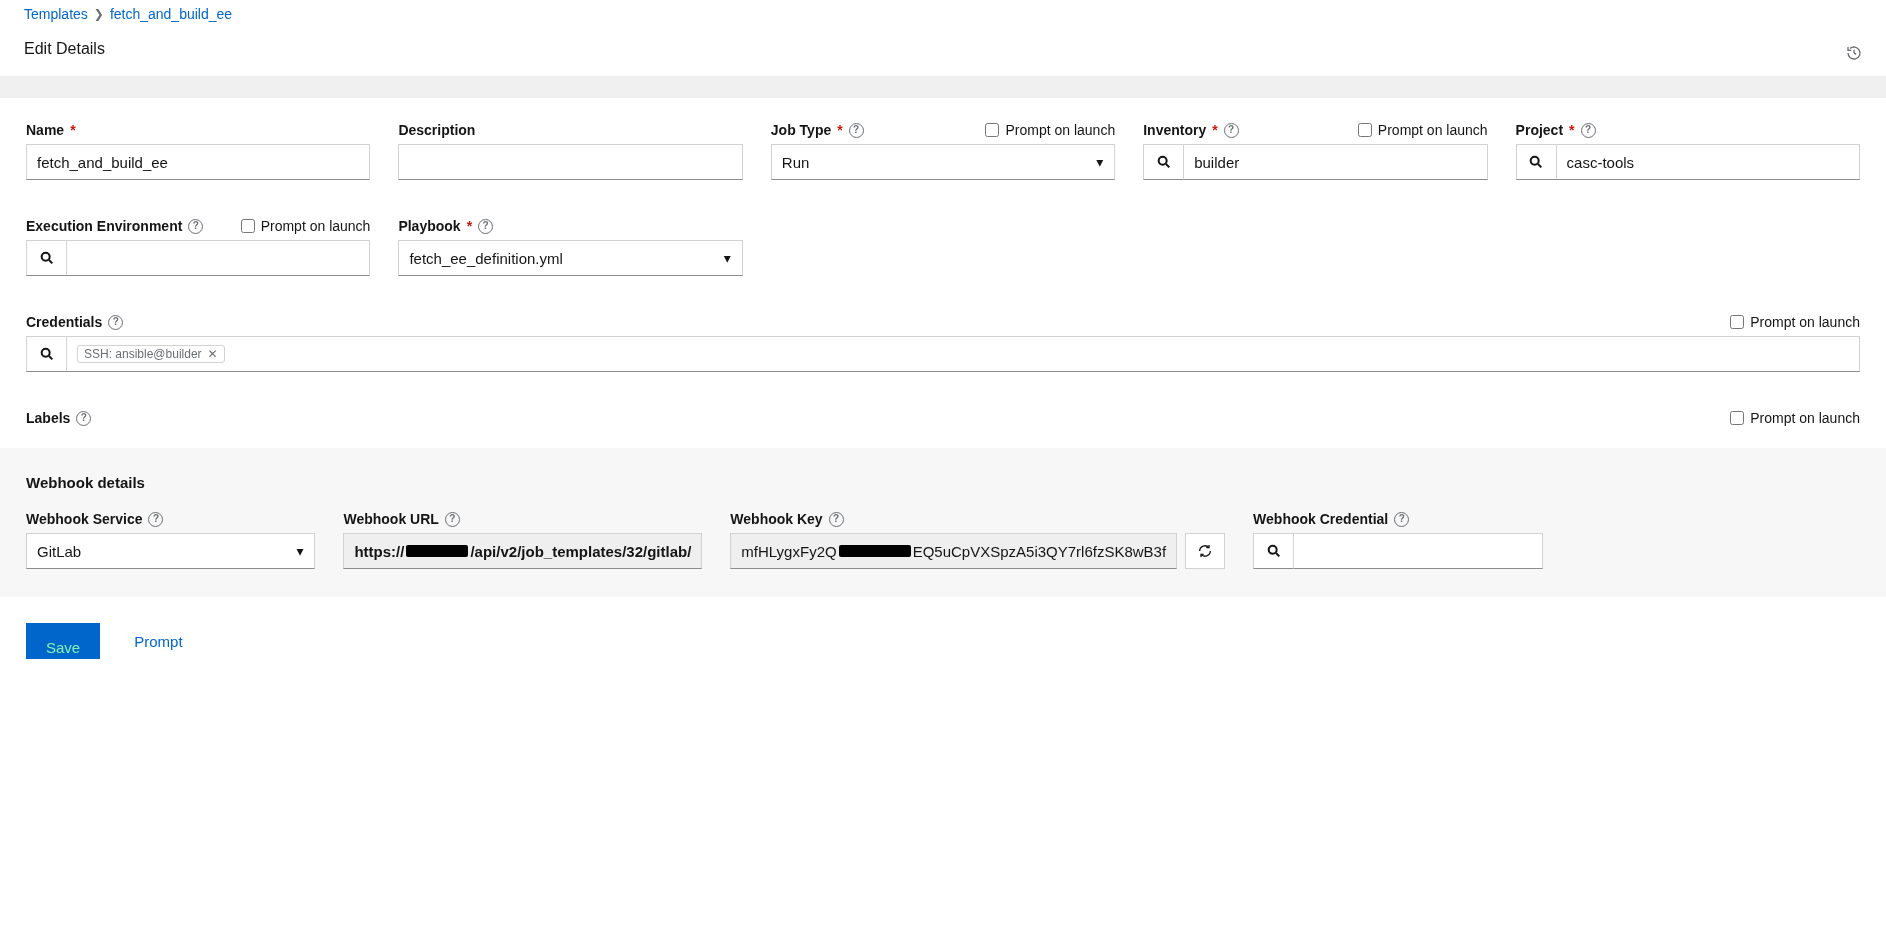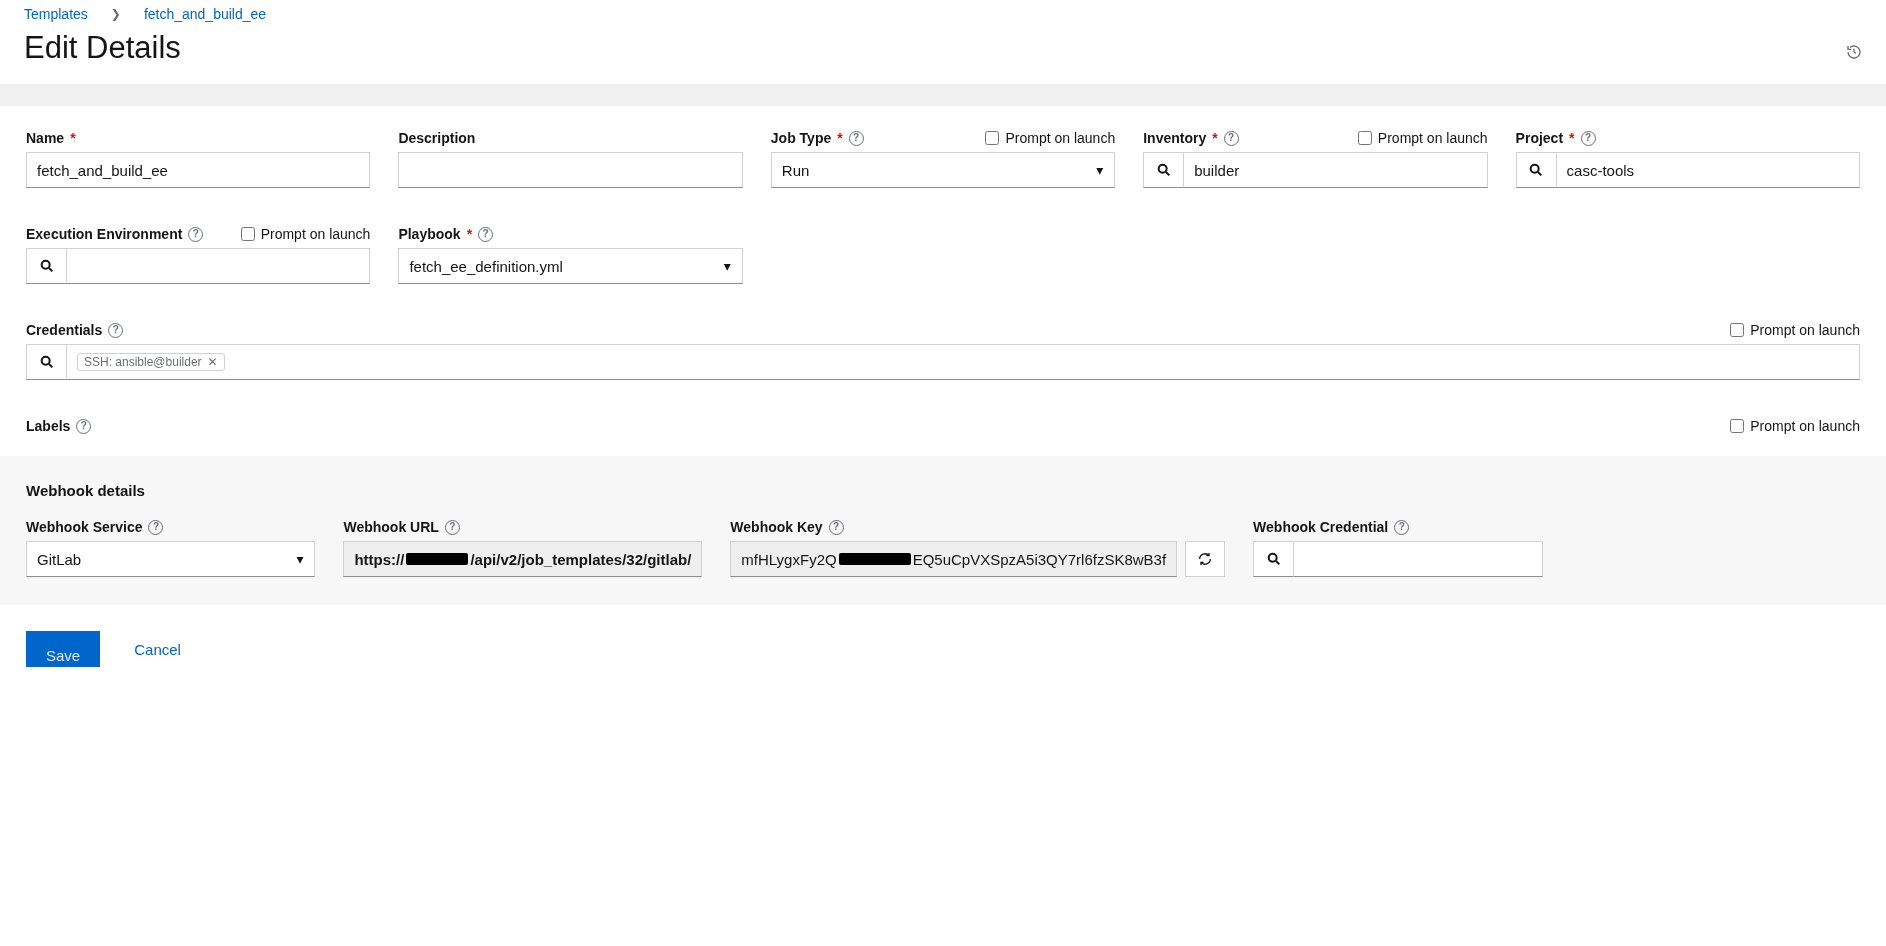--- a/index.html
+++ b/index.html
@@ -23,34 +23,34 @@
     color: var(--text);
     background: #fff;
     width: 1886px;
   }
   .page {
     padding: 6px 24px 8px 24px;
   }
   .breadcrumb {
     display: flex;
     align-items: center;
-    gap: 23px;
+    gap: 6px;
     font-size: 14px;
-    margin-bottom: 8px;
+    margin-bottom: 18px;
   }
   .breadcrumb a { color: var(--link); text-decoration: none; }
   .breadcrumb .sep { color: var(--text-muted); font-size: 12px; }
   .title-row {
     display: flex;
     justify-content: space-between;
     align-items: center;
   }
   h1.page-title {
     margin: 0 0 10px 0;
-    font-size: 31px;
+    font-size: 16px;
     font-weight: 500;
   }
   .history-icon {
     color: var(--text-muted);
     cursor: pointer;
   }
   .outer {
     background: var(--page-bg);
     padding: 22px 0 0 0;
     margin-bottom: 14px;
@@ -189,21 +189,21 @@
     background: #fff;
     padding: 26px 26px 26px 26px;
   }
   .actions {
     display: flex;
     gap: 28px;
     align-items: center;
   }
   button.primary {
     background: var(--primary);
-    color: #e5e5e5;
+    color: #86efac;
     border: none;
     height: 36px;
     padding: 16px 20px;
     font-size: 15px;
     cursor: pointer;
     text-align: right;
   }
   button.link {
     background: none;
     border: none;
@@ -495,16 +495,16 @@
           <div class="body"></div>
         </div>
       </div>
 
     </div>
   </div>
 
   <div class="whitebar">
     <div class="actions">
       <button class="primary">Save</button>
-      <button class="link">Cancel</button>
+      <button class="link">Prompt</button>
     </div>
   </div>
 </div>
 
 </body></html>

